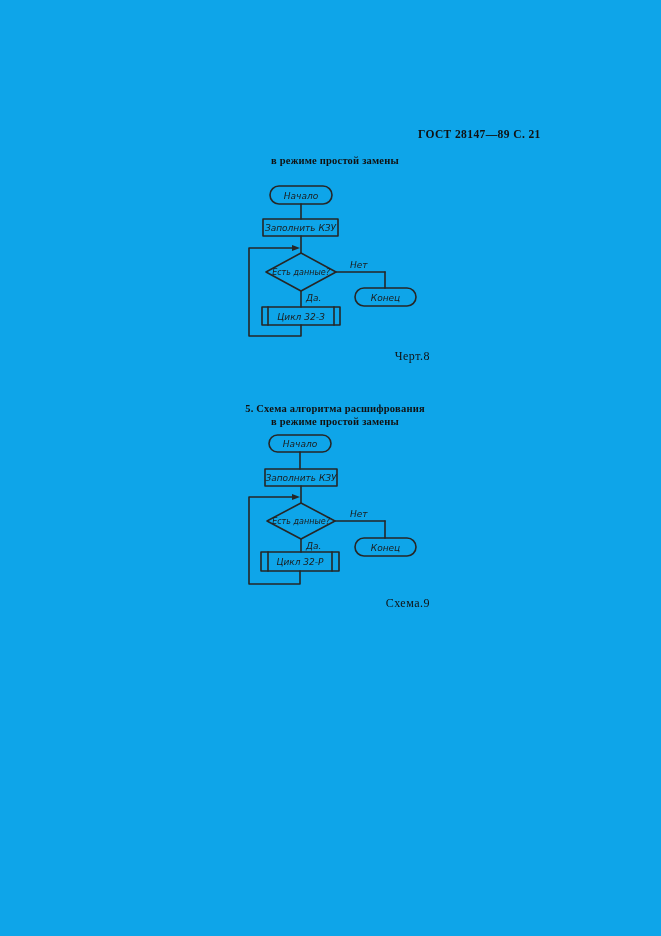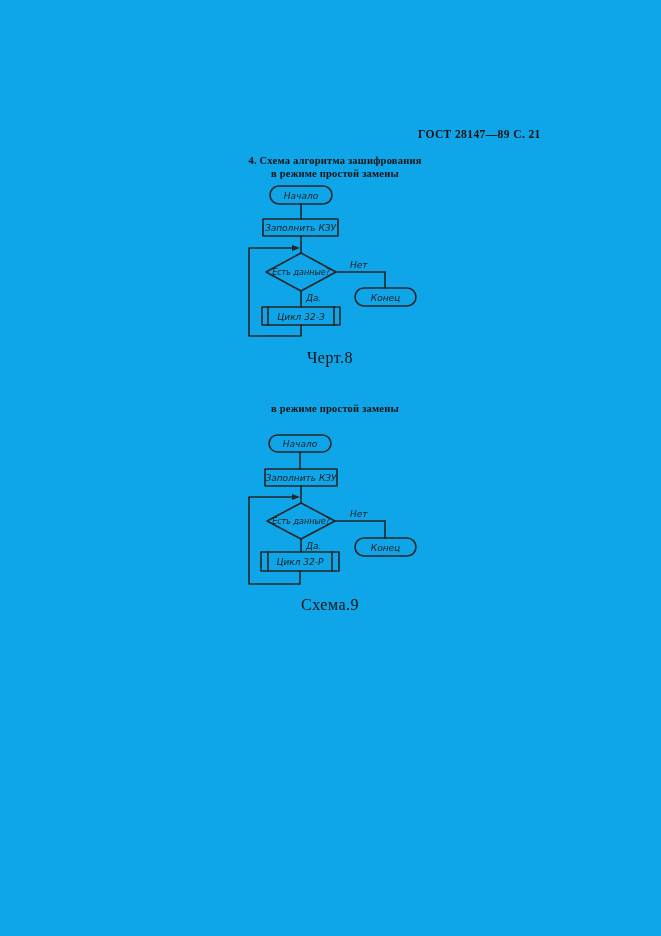--- a/index.html
+++ b/index.html
@@ -17,22 +17,22 @@
     white-space:nowrap;
   }
   .fig-title {
     position:absolute; width:212px; text-align:center;
     font-size:10.5px; font-weight:bold; line-height:13px;
     letter-spacing:0.2px;
   }
   .fig-title-8 { left:229px; top:154px; }
   .fig-title-9 { left:229px; top:402px; }
   .fig-caption {
-    position:absolute; left:230px; width:200px; text-align:center;
-    font-size:16px; letter-spacing:0.5px;
+    position:absolute; left:230px; width:200px; text-align:right;
+    font-size:12px; letter-spacing:0.5px;
   }
   .fig-caption-8 { top:349px; }
   .fig-caption-9 { top:596px; }
   svg.flow { position:absolute; overflow:visible; }
   .flow-8 { left:230px; top:182px; }
   .flow-9 { left:230px; top:430px; }
   .ink {
     fill:none; stroke:#262626; stroke-width:1.6;
     stroke-linecap:round; stroke-linejoin:round;
   }
@@ -50,21 +50,20 @@
   }
 </style>
 </head>
 <body>
 
 <div class="page">
 
   <div class="header">ГОСТ 28147—89 С. 21</div>
 
   <div class="fig-title fig-title-8">
-    <div>4. Схема алгоритма зашифрования</div>
     <div>в режиме простой замены</div>
   </div>
 
   <svg class="flow flow-8" width="210" height="166" viewBox="230 182 210 166">
     <g class="ink">
 
       <line x1="301" y1="204" x2="301" y2="219"></line>
       <line x1="301" y1="236" x2="301" y2="253"></line>
       <line x1="336" y1="272" x2="385" y2="272"></line>
       <line x1="385" y1="272" x2="385" y2="288"></line>
@@ -86,20 +85,21 @@
     <text class="node-label decision-label" x="301" y="275">Есть данные?</text>
     <text class="edge-label" x="350" y="268">Нет</text>
     <text class="edge-label" x="306" y="301">Да.</text>
     <text class="node-label" x="385.5" y="300.5">Конец</text>
     <text class="node-label" x="301" y="319.5">Цикл 32-З</text>
   </svg>
 
   <div class="fig-caption fig-caption-8">Черт.8</div>
 
   <div class="fig-title fig-title-9">
+    <div>5. Схема алгоритма расшифрования</div>
     <div>в режиме простой замены</div>
   </div>
 
   <svg class="flow flow-9" width="210" height="160" viewBox="230 430 210 160">
     <g class="ink">
 
       <line x1="300" y1="452" x2="300" y2="469"></line>
       <line x1="301" y1="486" x2="301" y2="503"></line>
       <line x1="335" y1="521" x2="385" y2="521"></line>
       <line x1="385" y1="521" x2="385" y2="538"></line>

